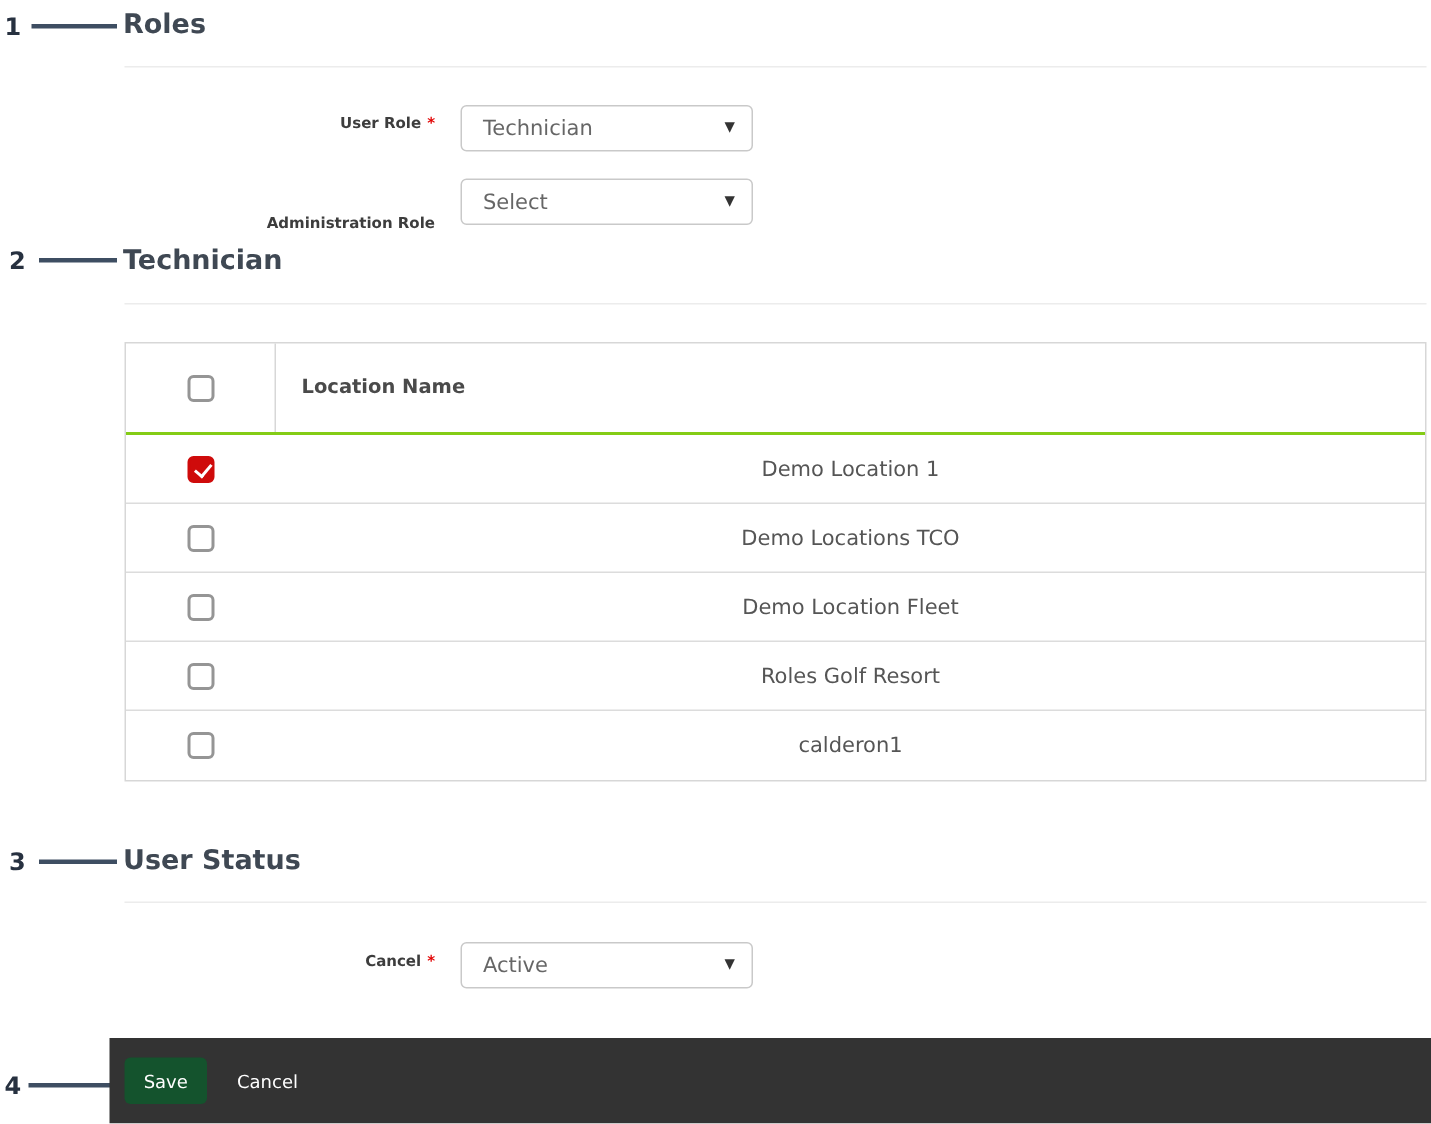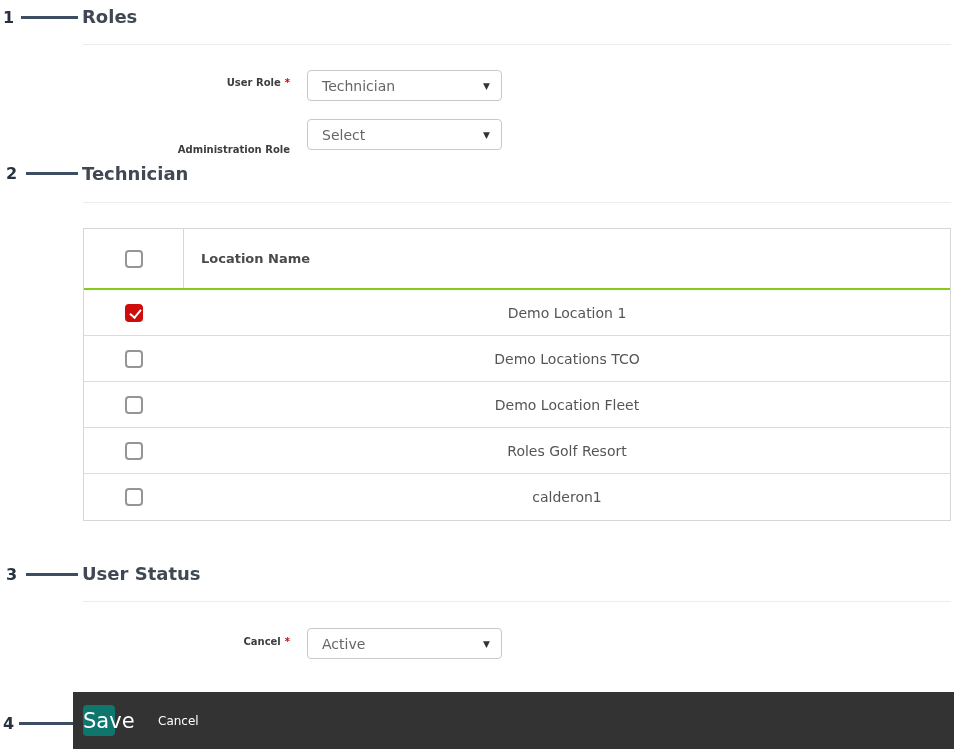--- a/index.html
+++ b/index.html
@@ -47,23 +47,23 @@
   .cb { position:relative; width:18px; height:18px; border:2px solid #959595;
         border-radius:4px; background:#fff; display:inline-block; cursor:pointer; }
   .cb[data-checked="true"] { background:#cf0b0b; border-color:#cf0b0b; }
   .cb[data-checked="true"]::after { content:""; position:absolute; left:4.5px; top:1px;
         width:5px; height:9px; border:solid #fff; border-width:0 2.5px 2.5px 0;
         transform:rotate(40deg); }
 
   
   .footer-bar { position:absolute; left:73px; top:692px; width:881px; height:57px;
                 background:#333333; display:flex; align-items:center; }
-  .save-btn { position:absolute; left:10px; top:13px; width:32px; height:31px;
-              background:#0f766e; color:#fff; border:none; border-radius:4px;
-              font-size:21px; font-family:inherit; cursor:pointer; }
+  .save-btn { position:absolute; left:10px; top:13px; width:55px; height:31px;
+              background:#14532d; color:#fff; border:none; border-radius:4px;
+              font-size:12px; font-family:inherit; cursor:pointer; }
   .cancel-link { position:absolute; left:85px; top:0; height:57px; display:flex;
                  align-items:center; color:#fff; font-size:12px; cursor:pointer; }
 </style>
 </head>
 <body>
 
 <span class="annot-num" style="top:8px; left:3px;">1</span>
 <span class="annot-line" style="top:16px; left:21px; width:57px;"></span>
 
 <span class="annot-num" style="top:164px; left:6px;">2</span>

